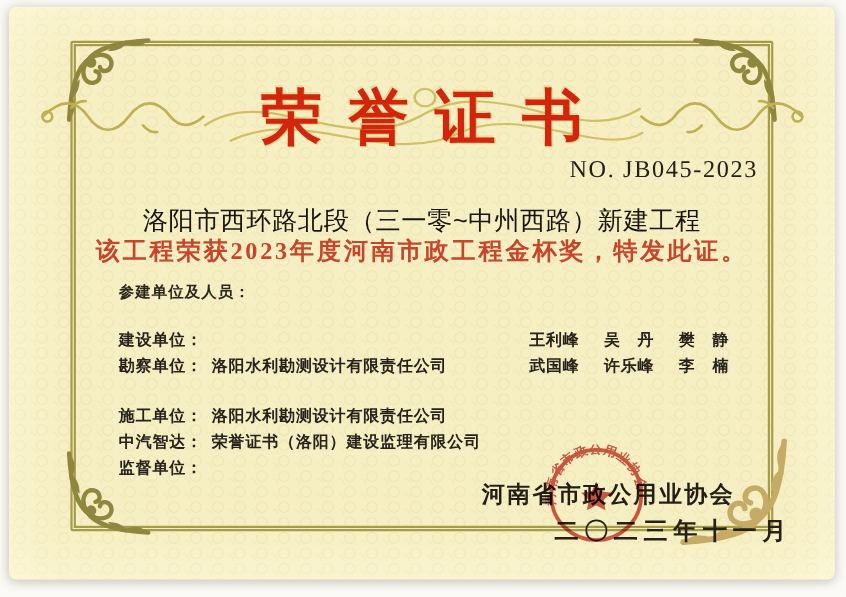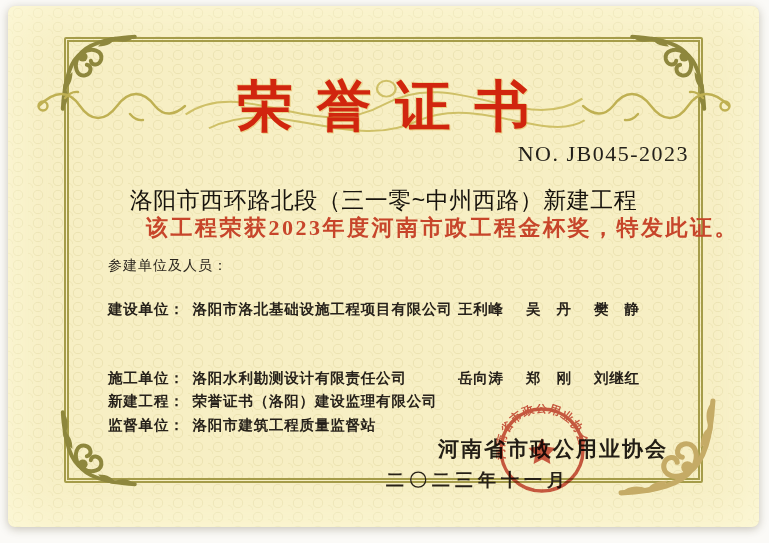--- a/index.html
+++ b/index.html
@@ -39,36 +39,36 @@
   .cert-title{
     position:relative;margin:0;font-size:55px;line-height:1;font-weight:bold;
     color:#d1250e;letter-spacing:24px;text-indent:24px;white-space:nowrap;
     text-shadow:1px 1px 0 rgba(220,170,60,.45), -1px -1px 0 rgba(220,170,60,.3);
   }
   
   .cert-no{position:absolute;top:135px;right:70px;font-size:22px;letter-spacing:1.5px;color:#23201a;}
   .project{position:absolute;top:167px;left:30px;right:30px;text-align:center;
     font-family:"Liberation Sans","DejaVu Sans",sans-serif;font-weight:normal;
     font-size:23px;color:#17130d;letter-spacing:.5px;margin-top:12px;}
-  .award{position:absolute;top:207px;left:20px;right:20px;text-align:right;
+  .award{position:absolute;top:207px;left:20px;right:20px;text-align:center;
     font-weight:bold;font-size:22px;color:#c7452a;letter-spacing:2.5px;}
-  .participants{position:absolute;top:251px;left:100px;font-size:14px;font-weight:normal;color:#2a251d;letter-spacing:1px;}
+  .participants{position:absolute;top:251px;left:100px;font-size:14px;font-weight:bold;color:#2a251d;letter-spacing:1px;}
   
   .row{position:absolute;left:100px;right:64px;height:20px;display:flex;align-items:flex-start;
     font-size:14.5px;font-weight:bold;color:#26211a;letter-spacing:.8px;white-space:nowrap;margin-top:22px;}
   .u-label{flex:0 0 auto;margin-right:8px;}
   .u-company{flex:0 0 auto;}
-  .names{position:absolute;left:350px;top:0;display:flex;}
+  .names{position:absolute;left:362px;top:0;display:flex;text-align:center;}
   .name{width:68px;white-space:pre;flex:0 0 auto;}
   .r1{top:272px}.r2{top:295px}.r3{top:318px}.r4{top:341px}.r5{top:364px}.r6{top:388px}
   
   .issuer{position:absolute;top:429px;left:378px;width:334px;text-align:center;
     font-size:21px;font-weight:bold;color:#221d15;letter-spacing:2px;}
-  .date{position:absolute;top:462px;left:378px;width:334px;text-align:left;
-    font-size:18px;font-weight:bold;color:#262017;letter-spacing:5px;}
+  .date{position:absolute;top:462px;left:378px;width:334px;text-align:right;
+    font-size:22px;font-weight:bold;color:#262017;letter-spacing:5px;}
   .seal{position:absolute;left:488px;top:398px;width:92px;height:92px;
     opacity:.82;mix-blend-mode:multiply;}
 </style>
 </head>
 <body>
 
 <svg width="0" height="0" style="position:absolute" aria-hidden="true">
   <defs>
     <g id="flourish">
       <g fill="none" stroke="currentColor" stroke-width="5" stroke-linecap="round">
@@ -144,48 +144,50 @@
     <div class="cert-no">NO. JB045-2023</div>
 
     <div class="project">洛阳市西环路北段（三一零~中州西路）新建工程</div>
 
     <div class="award">该工程荣获2023年度河南市政工程金杯奖，特发此证。</div>
 
     <div class="participants">参建单位及人员：</div>
 
     <div class="row r1">
       <span class="u-label">建设单位：</span>
-      <span class="u-company">洛阳市洛北基础设施工程项目有限公司</span>
       <span class="names">
         <span class="name">王利峰</span>
         <span class="name">吴　丹</span>
         <span class="name">樊　静</span>
       </span>
     </div>
 
+    <div class="row r2">
+      <span class="u-label">勘察单位：</span>
+      <span class="u-company">洛阳水利勘测设计有限责任公司</span>
+      <span class="names">
+        <span class="name">武国峰</span>
+        <span class="name">许乐峰</span>
+        <span class="name">李　楠</span>
+      </span>
+    </div>
 
 
     <div class="row r4">
       <span class="u-label">施工单位：</span>
       <span class="u-company">洛阳水利勘测设计有限责任公司</span>
-      <span class="names">
-        <span class="name">岳向涛</span>
-        <span class="name">郑　刚</span>
-        <span class="name">刘继红</span>
-      </span>
     </div>
 
     <div class="row r5">
-      <span class="u-label">新建工程：</span>
+      <span class="u-label">中汽智达：</span>
       <span class="u-company">荣誉证书（洛阳）建设监理有限公司</span>
     </div>
 
     <div class="row r6">
       <span class="u-label">监督单位：</span>
-      <span class="u-company">洛阳市建筑工程质量监督站</span>
     </div>
 
     <div class="issuer">河南省市政公用业协会</div>
     <div class="date">二〇二三年十一月</div>
 
     <svg class="seal" viewBox="0 0 92 92">
       <circle cx="46" cy="46" r="41" fill="none" stroke="#c23a2a" stroke-width="3.4"></circle>
       <path id="sealArc" d="M10.3,59 A38,38 0 1 1 81.7,59" fill="none"></path>
       <text font-size="11.5" fill="#c23a2a" font-weight="bold" letter-spacing="1">
         <textPath href="#sealArc" startOffset="4">河南省市政公用业协会</textPath>

